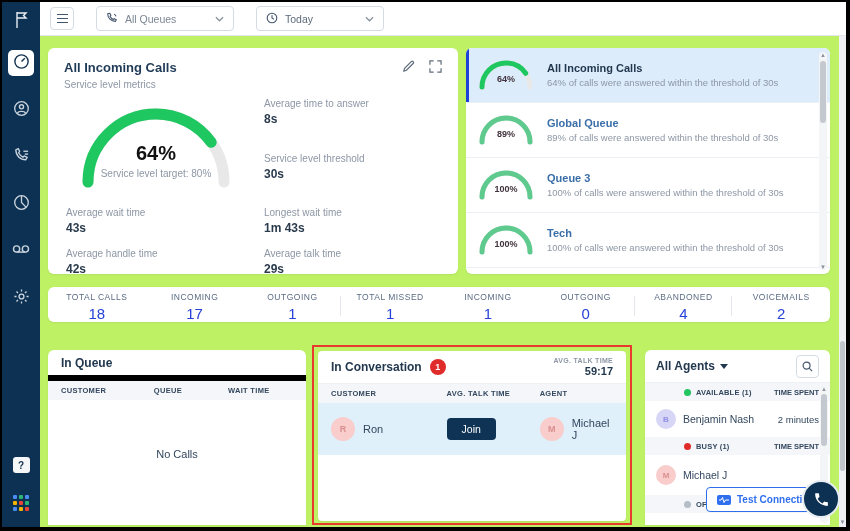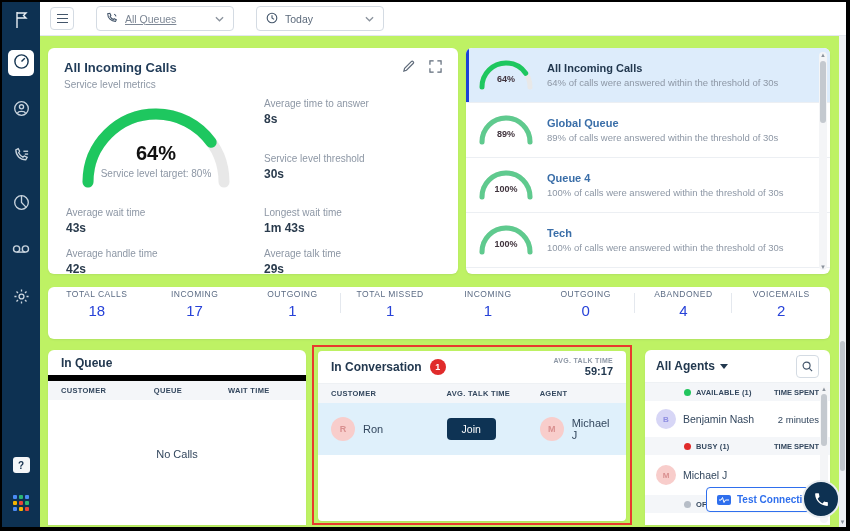--- a/index.html
+++ b/index.html
@@ -21,21 +21,21 @@
   .apps-grid { display:grid; grid-template-columns:repeat(3,4px); grid-auto-rows:4px; gap:2px; }
   .apps-grid i { display:block; border-radius:1px; }
 
   
   .main-col { flex:1; display:flex; flex-direction:column; position:relative; }
   .topbar { height:34px; background:#fff; border-bottom:1px solid #e3e8ee; display:flex; align-items:center; gap:22px; padding:0 10px; flex-shrink:0; }
   .hamburger { width:24px; height:23px; border:1px solid #d4dbe3; border-radius:4px; background:#fff; display:flex; flex-direction:column; justify-content:center; align-items:center; gap:2.5px; cursor:pointer; }
   .hamburger i { width:11px; height:1.6px; background:#44566b; display:block; }
   .select { height:25px; background:#fff; border:1px solid #d4dbe3; border-radius:4px; display:flex; align-items:center; padding:0 9px; gap:7px; color:#7c8694; font-size:10.5px; cursor:pointer; }
   .select .lbl { flex:1; }
-  .sel-queues { width:138px;text-decoration:underline; }
+  .sel-queues { width:138px; }
   .sel-date { width:128px; color:#5d6b7c; }
 
   
   .content { flex:1; position:relative; background:#bef264; }
   .card { position:absolute; background:#fff; border-radius:6px; box-shadow:0 1px 2px rgba(30,50,80,.08); }
 
   
   .metrics-card { left:8px; top:12px; width:410px; height:226px; padding:12px 16px; }
   .mc-head { display:flex; justify-content:space-between; }
   .mc-title { font-size:13px; font-weight:bold; color:#1f3a57; }
@@ -57,21 +57,21 @@
   .q-gauge { position:relative; width:58px; flex-shrink:0; }
   .q-gauge .qg-label { position:absolute; left:0; right:0; top:17px; text-align:center; font-size:9px; font-weight:bold; color:#40333d; }
   .q-text .q-name { font-size:11px; font-weight:bold; color:#3a6ea8; }
   .q-item.selected .q-name { color:#22384f; }
   .q-text .q-desc { font-size:9.5px; color:#8d97a5; margin-top:3px; }
   .scrollbar-v { position:absolute; width:8px; background:#f4f5f7; border-radius:4px; }
   .sb-thumb { position:absolute; left:1px; right:1px; background:#c4c9cf; border-radius:3px; }
   .sb-arrow { position:absolute; left:0; right:0; text-align:center; font-size:6px; color:#8a929c; line-height:6px; }
 
   
-  .stats-card { left:8px; top:251px; width:782px; height:52px; display:flex; align-items:flex-start; }
+  .stats-card { left:8px; top:251px; width:782px; height:35px; display:flex; align-items:flex-end; }
   .stat { flex:1; text-align:center; position:relative; padding-top:2px; }
   .stat .s-label { font-size:8.5px; letter-spacing:.5px; color:#5b6b84; }
   .stat .s-value { font-size:15px; color:#2742d8; margin-top:3px; }
   .stat.divider::after { content:""; position:absolute; right:0; top:6px; bottom:6px; width:1px; background:#e4e8ee; }
 
   
   .panel-head { display:flex; align-items:center; padding:0 13px; height:31px; border-bottom:6px solid #000000; }
   .panel-title { font-size:12px; font-weight:bold; color:#22384f; }
   .col-head { display:flex; background:#f4f6f9; height:19px; align-items:center; padding:0 13px; }
   .col-head span { font-size:7.5px; font-weight:bold; letter-spacing:.3px; color:#33475e; }
@@ -310,21 +310,21 @@
           </div>
           <div class="q-item">
             <div class="q-gauge">
               <svg width="58" height="33" viewBox="0 0 58 33">
                 <path d="M5 30 A 24 24 0 0 1 53 30" fill="none" stroke="#e8e8e8" stroke-width="5" stroke-linecap="round"></path>
                 <path class="arc" d="M5 30 A 24 24 0 0 1 53 30" fill="none" stroke-width="5" stroke-linecap="round" stroke="#5fca8e" style="stroke-dasharray: 75.4088, 77.4088;"></path>
               </svg>
               <div class="qg-label">100%</div>
             </div>
             <div class="q-text">
-              <div class="q-name">Queue 4</div>
+              <div class="q-name">Queue 3</div>
               <div class="q-desc">100% of calls were answered within the threshold of 30s</div>
             </div>
           </div>
           <div class="q-item">
             <div class="q-gauge">
               <svg width="58" height="33" viewBox="0 0 58 33">
                 <path d="M5 30 A 24 24 0 0 1 53 30" fill="none" stroke="#e8e8e8" stroke-width="5" stroke-linecap="round"></path>
                 <path class="arc" d="M5 30 A 24 24 0 0 1 53 30" fill="none" stroke-width="5" stroke-linecap="round" stroke="#5fca8e" style="stroke-dasharray: 75.4088, 77.4088;"></path>
               </svg>
               <div class="qg-label">100%</div>

